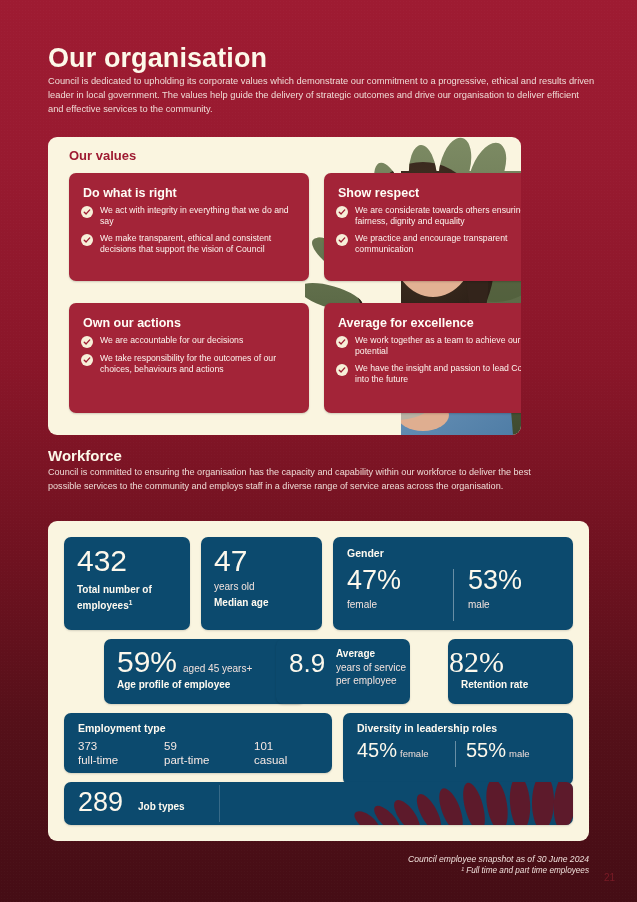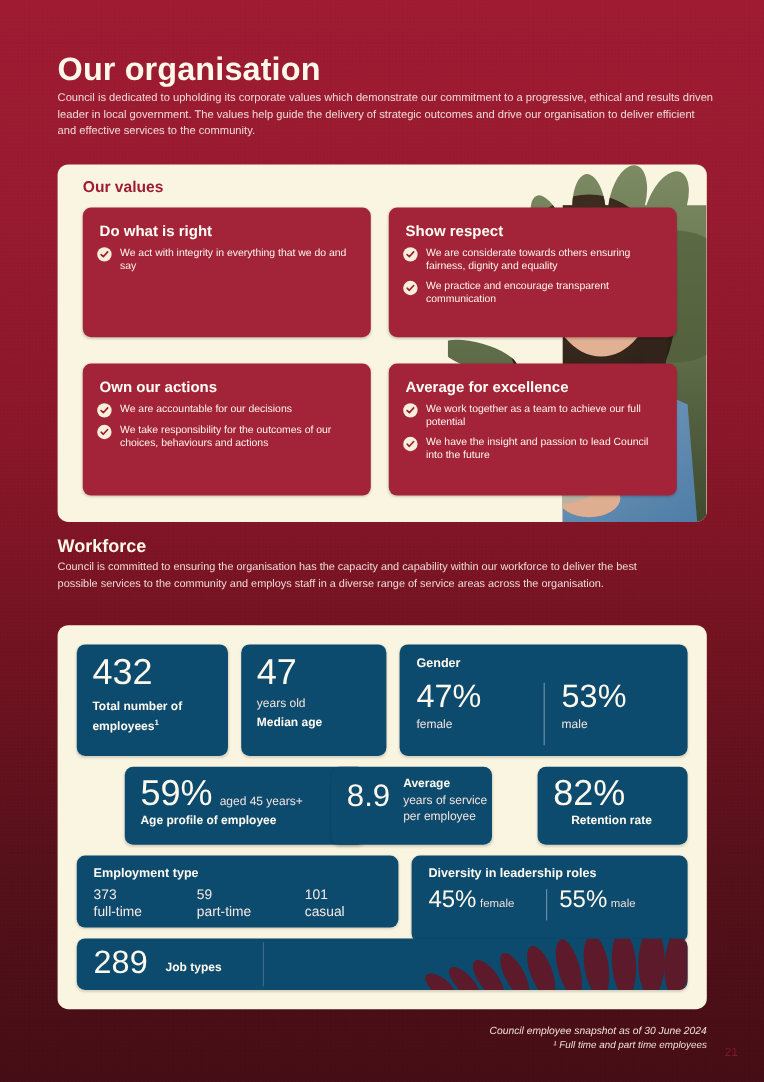--- a/index.html
+++ b/index.html
@@ -29,21 +29,21 @@
     position:absolute;left:48px;top:43px;
     font-size:27px;font-weight:bold;color:#fdf8e9;letter-spacing:.1px;
   }
   .intro{
     position:absolute;left:48px;top:74px;width:547px;
     font-size:9.3px;line-height:14.2px;color:#f6e9e2;opacity:.93;
   }
 
   
   .values-panel{
-    position:absolute;left:48px;top:137px;width:541px;height:298px;
+    position:absolute;left:48px;top:137px;width:473px;height:298px;
     background:#faf5e0;border-radius:9px;overflow:hidden;
   }
   .values-title{
     position:absolute;left:21px;top:11px;
     font-size:13px;font-weight:bold;color:#9e1b32;
   }
   .photo{
     position:absolute;right:0;top:0;width:216px;height:298px;overflow:hidden;
   }
   .value-grid{position:absolute;left:21px;top:36px;width:499px;}
@@ -107,22 +107,22 @@
 
   
   .s-ageprof{left:16px;top:118px;width:201px;height:65px;margin-left:40px;}
   .s-ageprof .row{position:absolute;left:13px;top:8px;display:flex;align-items:baseline;gap:6px;}
   .s-ageprof .lab-b{position:absolute;left:13px;top:40px;}
   .s-serv{left:228px;top:118px;width:134px;height:65px;}
   .s-serv .num{position:absolute;left:13px;top:11px;font-size:26px;line-height:26px;color:#fdf8ec;}
   .s-serv .t1{position:absolute;left:60px;top:9px;font-size:10px;font-weight:bold;color:#fffaf0;}
   .s-serv .t2{position:absolute;left:60px;top:23px;font-size:10px;color:#f3e2dd;line-height:12.5px;}
   .s-ret{left:400px;top:118px;width:125px;height:65px;}
-  .s-ret .big{position:absolute;left:13px;top:8px;}
-  .s-ret .lab-b{position:absolute;left:28px;top:40px;}
+  .s-ret .big{position:absolute;left:1px;top:8px;font-family:Liberation Serif, serif;}
+  .s-ret .lab-b{position:absolute;left:13px;top:40px;}
 
   
   .s-emp{left:16px;top:192px;width:268px;height:60px;}
   .s-emp .hd{position:absolute;left:14px;top:9px;font-size:10.5px;font-weight:bold;color:#fffaf0;}
   .s-emp .cell{position:absolute;top:26px;font-size:11.5px;line-height:14px;color:#f7e9e4;}
   .s-emp .cell b{font-weight:400;display:block;}
   .s-emp .e0{left:14px;} .s-emp .e1{left:100px;} .s-emp .e2{left:190px;}
   .s-div{left:295px;top:192px;width:230px;height:72px;}
   .s-div .hd{position:absolute;left:14px;top:9px;font-size:10.5px;font-weight:bold;color:#fffaf0;}
   .s-div .d-l{position:absolute;left:14px;top:26px;}
@@ -230,20 +230,28 @@
           <h3>Do what is right</h3>
           <ul class="vlist">
             <li class="vitem">
               <span class="tick">
                 <svg width="8" height="8" viewBox="0 0 10 10">
                     <path d="M1.6 5.2 L3.9 7.4 L8.4 2.4" stroke="#9e1b32" stroke-width="1.7" fill="none" stroke-linecap="round" stroke-linejoin="round"></path>
                   </svg>
               </span>
               <span class="vtext">We act with integrity in everything that we do and say</span>
             </li>
+            <li class="vitem">
+              <span class="tick">
+                <svg width="8" height="8" viewBox="0 0 10 10">
+                    <path d="M1.6 5.2 L3.9 7.4 L8.4 2.4" stroke="#9e1b32" stroke-width="1.7" fill="none" stroke-linecap="round" stroke-linejoin="round"></path>
+                  </svg>
+              </span>
+              <span class="vtext">We make transparent, ethical and consistent decisions that support the vision of Council</span>
+            </li>
           </ul>
         </div>
 
         <div class="vcard c1">
           <h3>Show respect</h3>
           <ul class="vlist">
             <li class="vitem">
               <span class="tick">
                 <svg width="8" height="8" viewBox="0 0 10 10">
                     <path d="M1.6 5.2 L3.9 7.4 L8.4 2.4" stroke="#9e1b32" stroke-width="1.7" fill="none" stroke-linecap="round" stroke-linejoin="round"></path>

